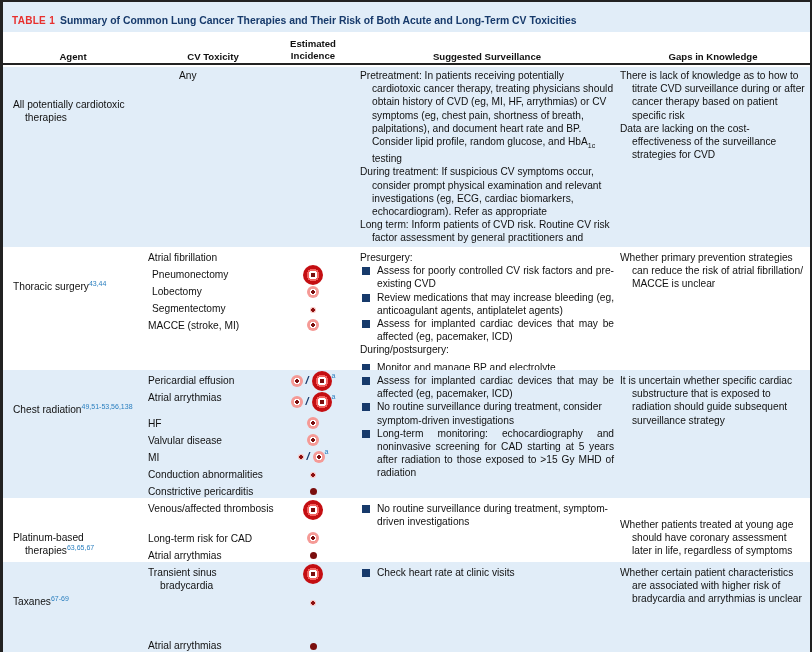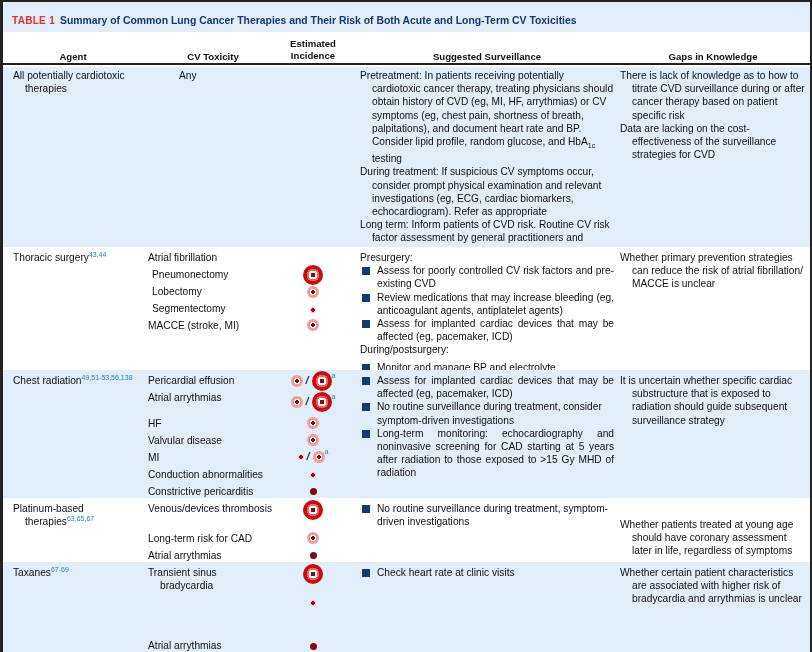--- a/index.html
+++ b/index.html
@@ -7,21 +7,21 @@
   body { font-family: "Liberation Sans", "DejaVu Sans", sans-serif; color: #111; font-size: 10.2px; line-height: 13.2px; }
   .frame { position: absolute; left: 0; top: 0; width: 812px; height: 652px; border-left: 3px solid #222; border-right: 2px solid #222; }
   .title-bar { position: absolute; left: 3px; top: 0; width: 807px; height: 40px; background: #e1edf8; border-top: 2px solid #222; display: flex; align-items: center; padding-left: 9px; }
   .title-label { color: #e8302e; font-weight: bold; font-size: 10px; letter-spacing: 0.3px; margin-right: 5px; }
   .title-text { color: #173a6b; font-weight: bold; font-size: 10.4px; }
   .header { position: absolute; left: 3px; top: 32px; width: 807px; height: 33px; background: #ffffff; border-bottom: 2px solid #222; font-weight: bold; font-size: 9.6px; line-height: 12px; }
   .header .h { position: absolute; text-align: center; }
   .row { position: absolute; left: 3px; width: 807px; }
   .row.blue { background: #e1edf8; }
   .row.white { background: #ffffff; }
-  .cell { position: absolute; }
+  .cell { position: absolute; margin-top: 29px; }
   .agent { left: 10px; width: 130px; }
   .hang { padding-left: 12px; text-indent: -12px; }
   .sup { color: #2a7fbf; font-size: 7px; vertical-align: super; line-height: 0; }
   .supa { color: #2a7fbf; font-size: 7px; position: relative; top: -5px; }
   .tox-item { position: absolute; left: 145px; width: 140px; }
   .tox-item.indent { left: 149px; }
   .inc { position: absolute; left: 285px; width: 50px; display: flex; justify-content: center; align-items: center; }
   .surv { position: absolute; left: 357px; width: 254px; }
   .gap { position: absolute; left: 617px; width: 186px; }
   .para { margin-bottom: 0; }
@@ -152,21 +152,21 @@
     <div class="bullet just"><span class="sq"></span><span>Long-term monitoring: echocardiography and noninvasive screening for CAD starting at 5 years after radiation to those exposed to &gt;15 Gy MHD of radiation</span></div>
   </div>
   <div class="gap" style="top:4px;">
     <div class="hang">It is uncertain whether specific cardiac substructure that is exposed to radiation should guide subsequent surveillance strategy</div>
   </div>
 </div>
 
 <div class="row white" style="top:498px;height:64px;">
   <div class="cell agent hang" style="top:4px;"><span>Platinum-based therapies</span><span class="sup">63,65,67</span></div>
 
-  <div class="tox-item hang" style="top:4px;width:130px;">Venous/devices thrombosis</div>
+  <div class="tox-item hang" style="top:4px;width:130px;">Venous/affected thrombosis</div>
   <div class="inc" style="top:2px;height:20px;">
       <span class="marker m-lg"></span>
     </div>
   <div class="tox-item" style="top:34px;">Long-term risk for CAD</div>
   <div class="inc" style="top:33px;height:14px;">
       <span class="marker m-md"></span>
     </div>
   <div class="tox-item" style="top:51px;">Atrial arrythmias</div>
   <div class="inc" style="top:50px;height:14px;">
       <span class="marker m-dot"></span>

